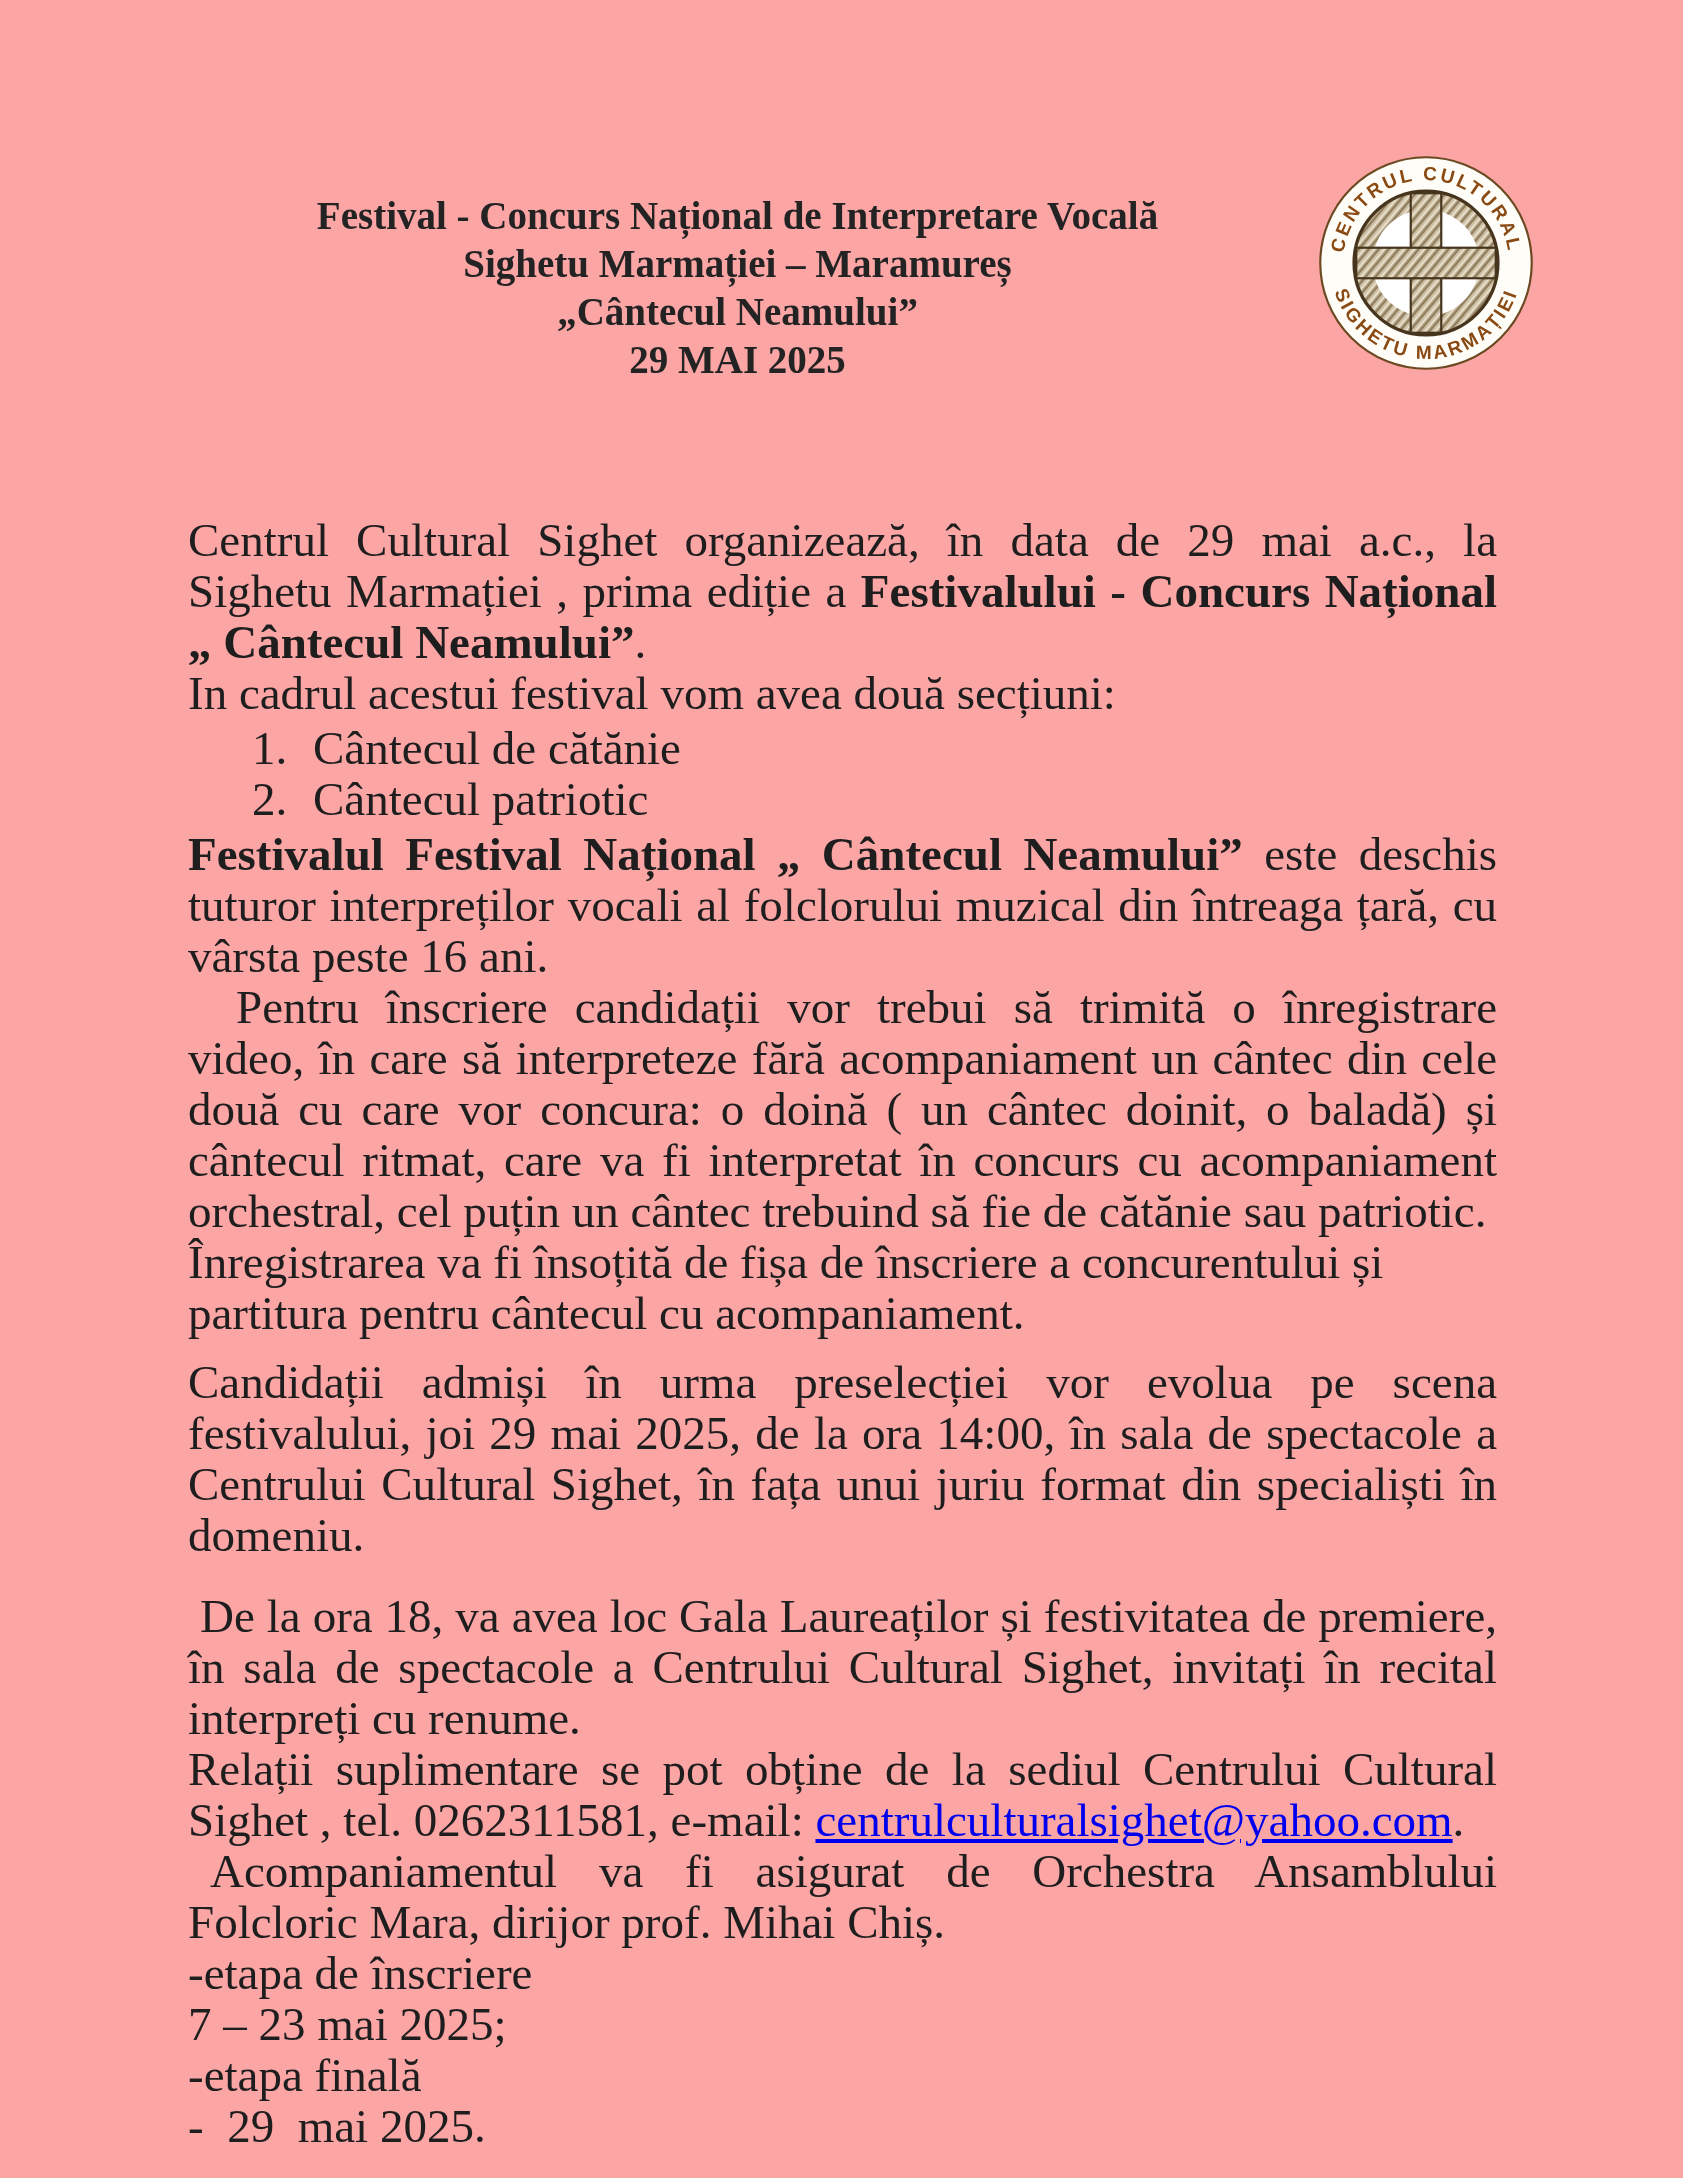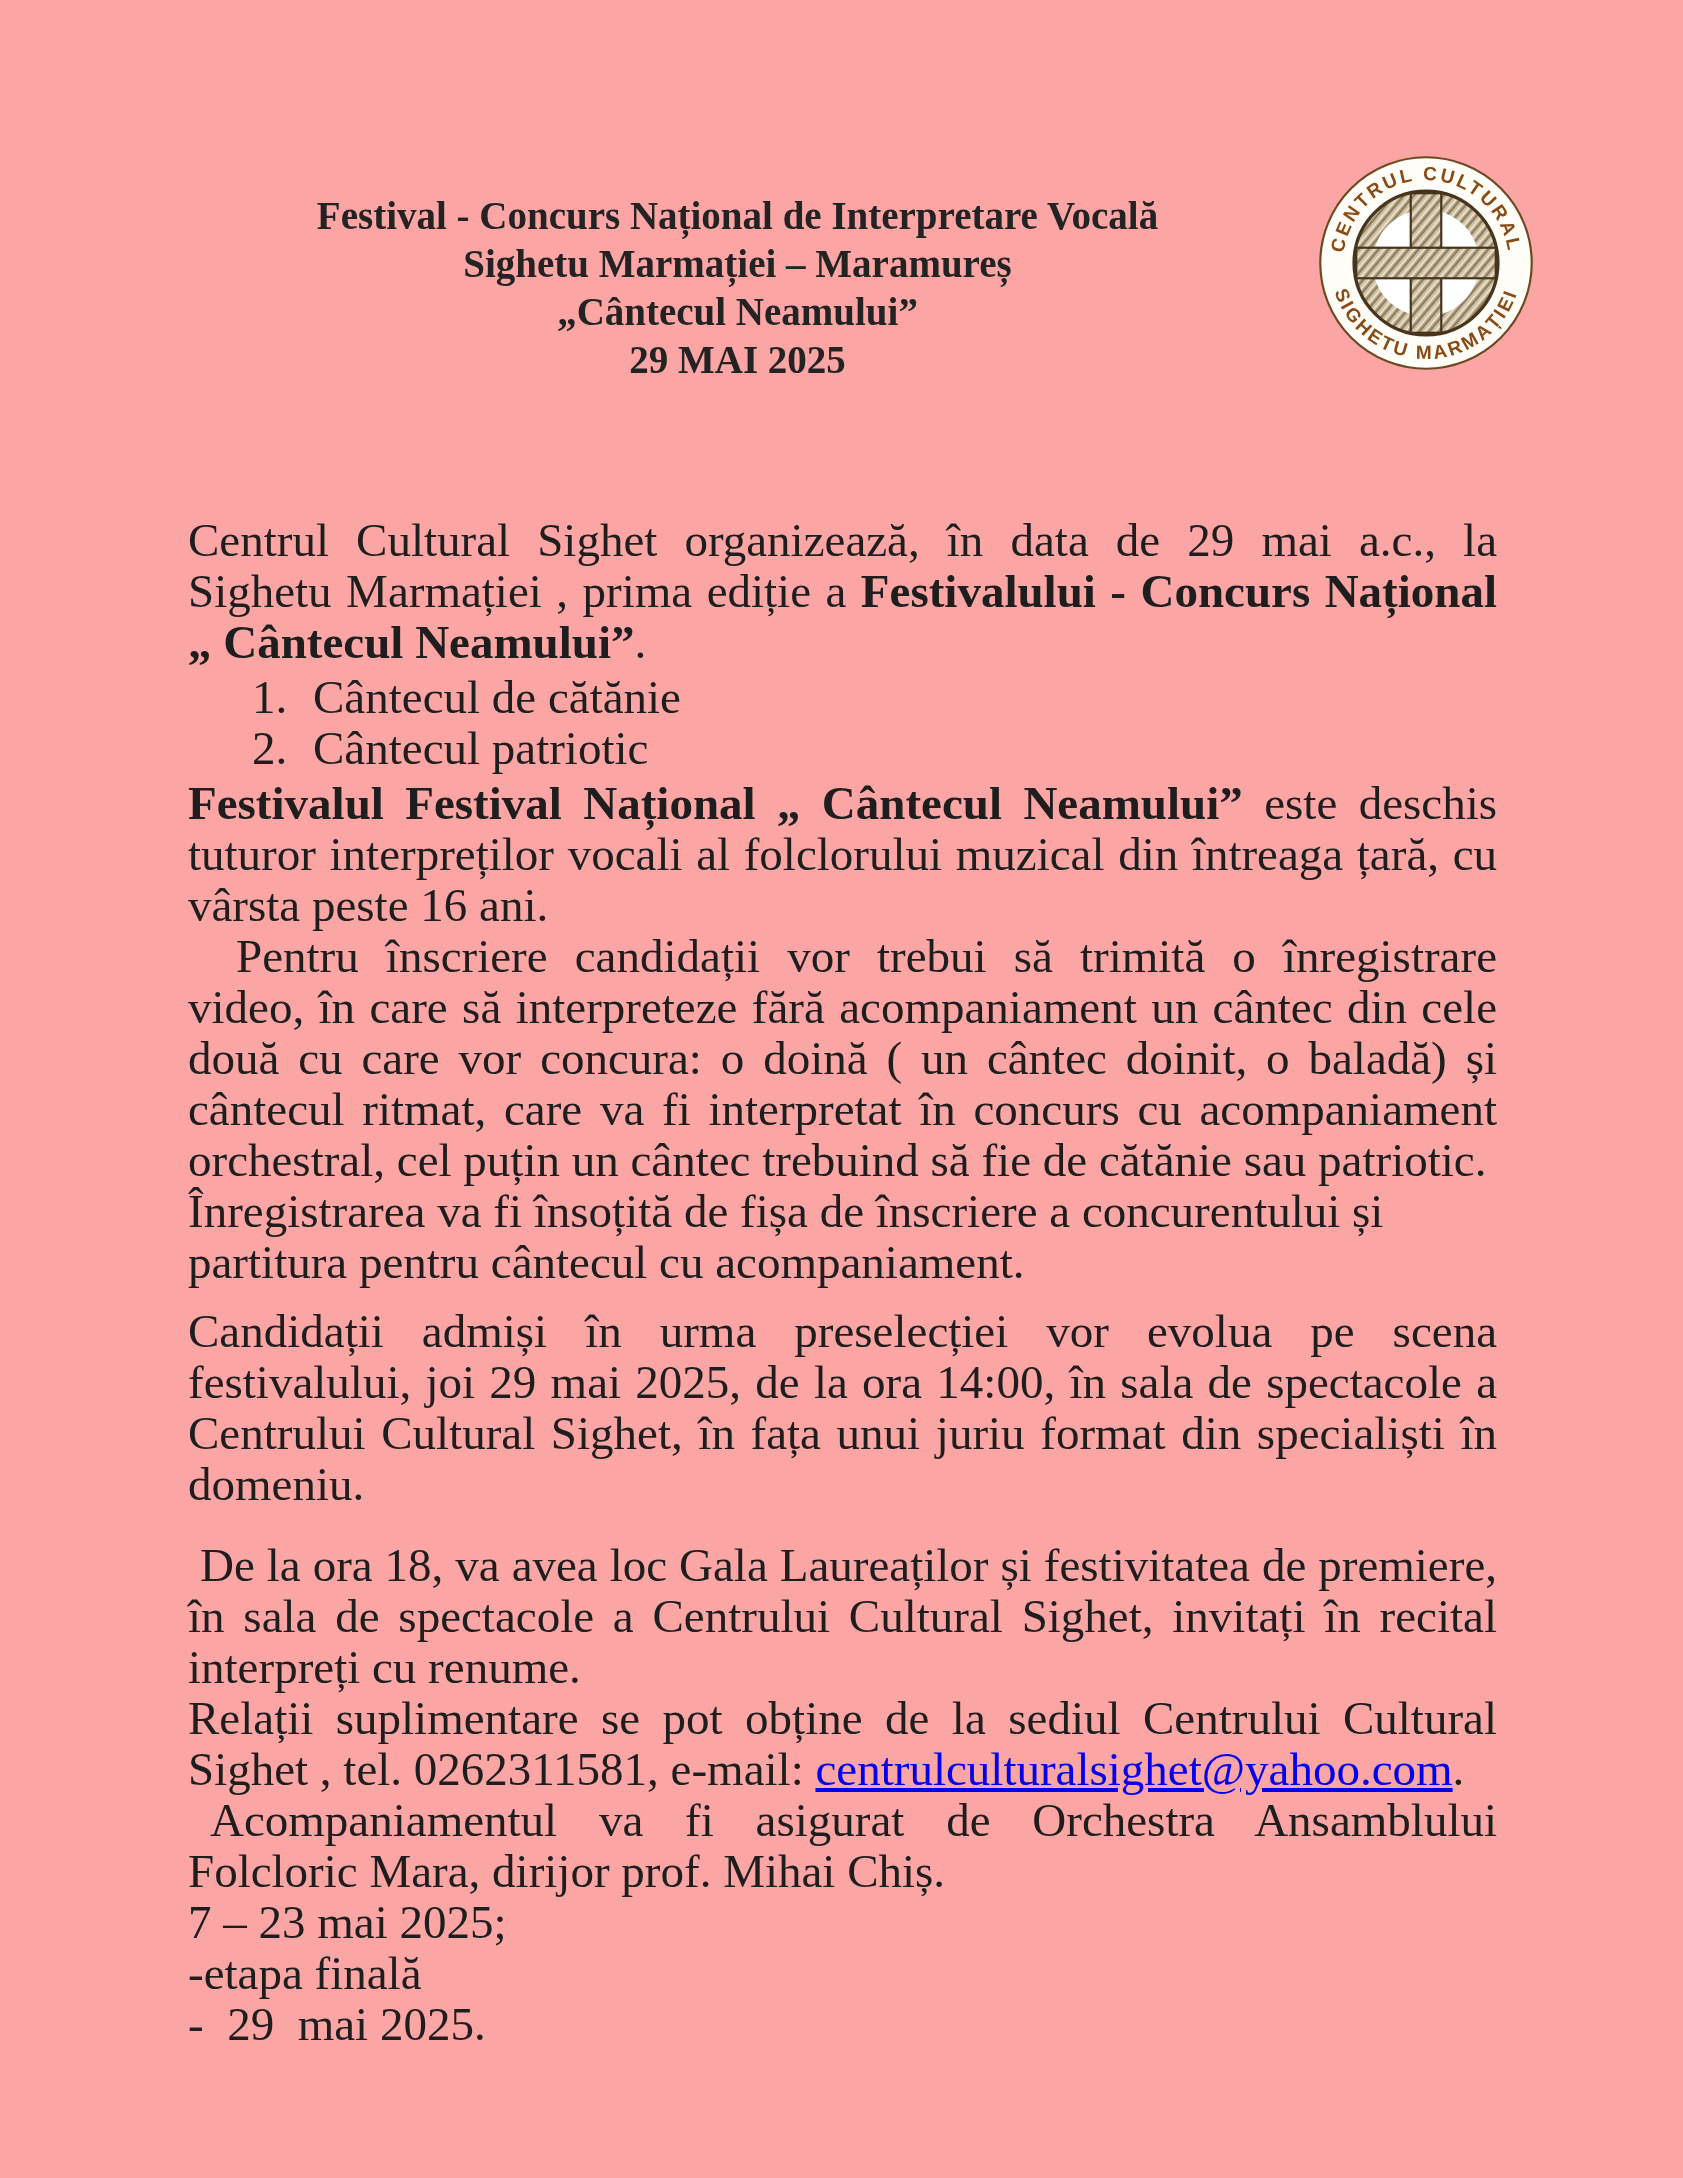--- a/index.html
+++ b/index.html
@@ -100,39 +100,41 @@
     </text>
     <text font-size="17.5" font-weight="bold" letter-spacing="2.4" fill="#8a4a14" font-family="Liberation Sans, sans-serif">
       <textPath href="#arcBottom" startOffset="50%" text-anchor="middle">SIGHETU MARMAȚIEI</textPath>
     </text>
   </svg>
 
   <div class="body-text">
 
     <p class="justify"><span>Centrul Cultural Sighet organizează, în data de 29 mai  a.c., la Sighetu Marmației , prima  ediție a </span><strong>Festivalului - Concurs  Național „ Cântecul Neamului”</strong><span>.</span></p>
 
+    <p>In cadrul acestui festival vom avea două  secțiuni:</p>
 
     <ol class="sections">
       <li>Cântecul de cătănie</li>
       <li>Cântecul patriotic</li>
     </ol>
 
     <p class="justify"><strong>Festivalul Festival Național „ Cântecul Neamului”</strong><span> este deschis tuturor interpreților vocali al folclorului muzical din întreaga țară, cu vârsta peste 16 ani.</span></p>
 
     <p class="justify indent-lg">Pentru înscriere candidații vor trebui să trimită o înregistrare video, în care să interpreteze fără acompaniament un cântec din cele două cu care vor concura: o doină ( un cântec doinit, o baladă) și cântecul ritmat, care va fi interpretat în concurs cu acompaniament orchestral, cel puțin un cântec trebuind să fie de cătănie sau patriotic.</p>
 
     <p>Înregistrarea va fi însoțită de fișa de înscriere a concurentului și partitura pentru cântecul cu acompaniament.</p>
 
     <p class="justify gap-sm">Candidații admiși în urma preselecției vor evolua pe scena festivalului, joi 29 mai 2025, de la ora 14:00, în sala de spectacole a  Centrului Cultural Sighet, în fața unui juriu format din specialiști în domeniu.</p>
 
     <p class="justify gap-md indent-xs">De la ora 18, va avea loc Gala Laureaților și festivitatea de premiere, în sala de spectacole a  Centrului Cultural Sighet, invitați în recital interpreți cu renume.</p>
 
     <p class="justify"><span>Relații suplimentare se pot obține de la sediul Centrului Cultural Sighet , tel. 0262311581, e-mail: </span><a class="email">centrulculturalsighet@yahoo.com</a><span>.</span></p>
 
     <p class="justify indent-md">Acompaniamentul va fi asigurat de Orchestra Ansamblului Folcloric Mara, dirijor prof. Mihai Chiș.</p>
 
+    <p class="pre">-etapa de înscriere</p>
     <p class="pre">7 – 23 mai 2025;</p>
     <p class="pre">-etapa finală</p>
     <p class="pre">-  29  mai 2025.</p>
 
   </div>
 </div>
 
 
 </body></html>

